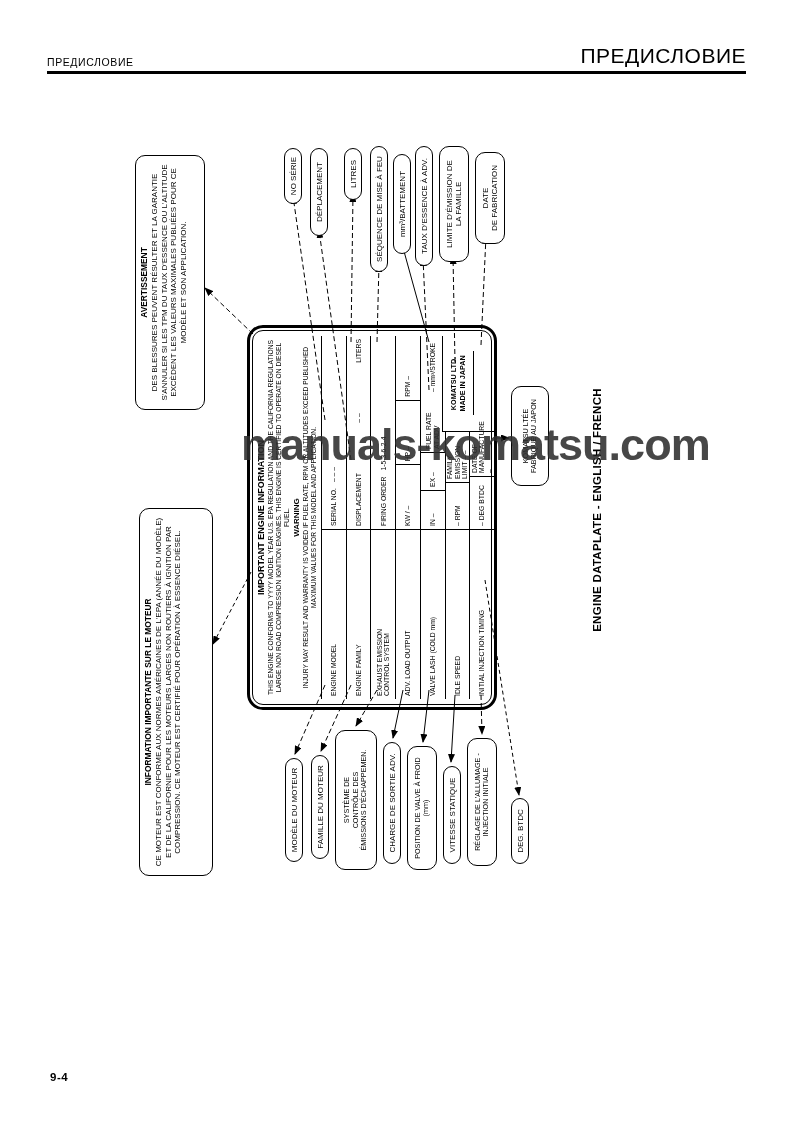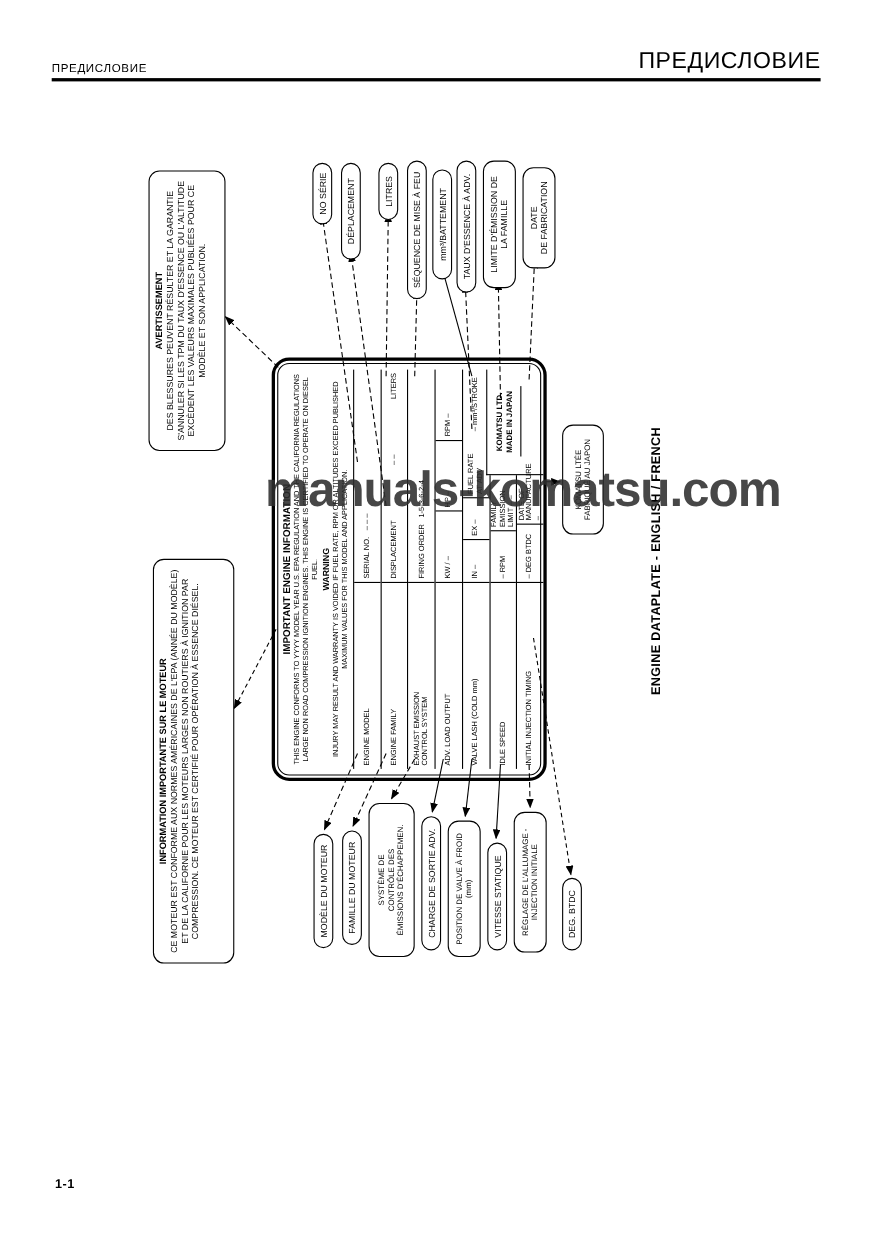--- a/index.html
+++ b/index.html
@@ -259,13 +259,13 @@
   <div class="bubble small" style="left:404px;top:386px;width:100px;height:38px;">
     <span>KOMATSU LTÉE</span>
     <span>FABRIQUÉ AU JAPON</span>
   </div>
 
   <div class="caption">ENGINE DATAPLATE - ENGLISH / FRENCH</div>
 </div>
 
 <div class="watermark">manuals-komatsu.com</div>
 
-<div class="page-num">1-1</div>
+<div class="page-num">9-4</div>
 
 </body></html>

